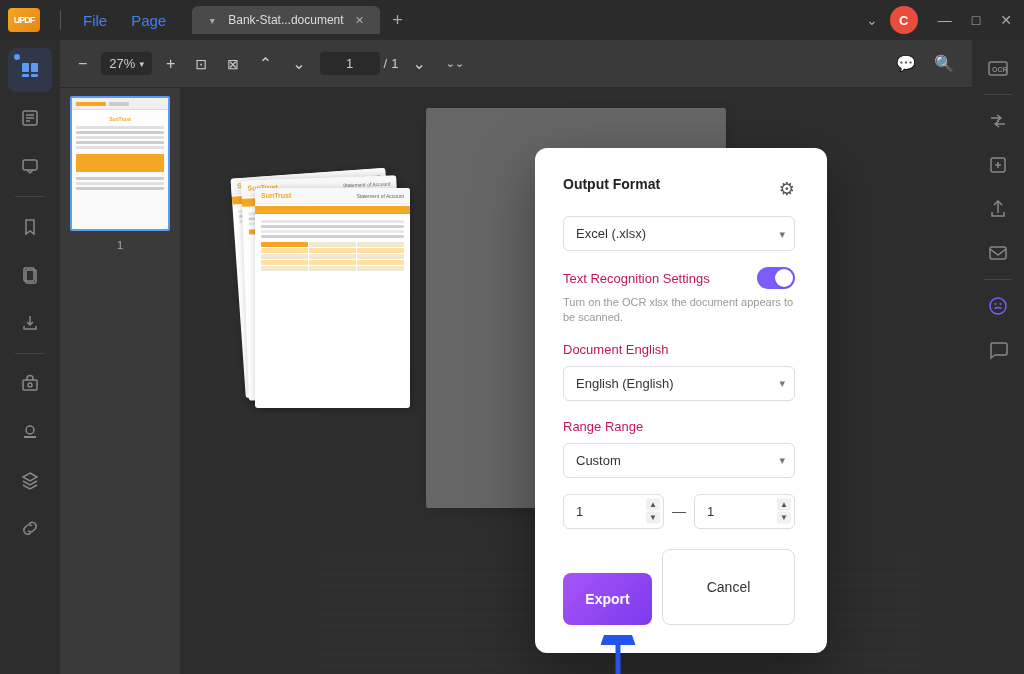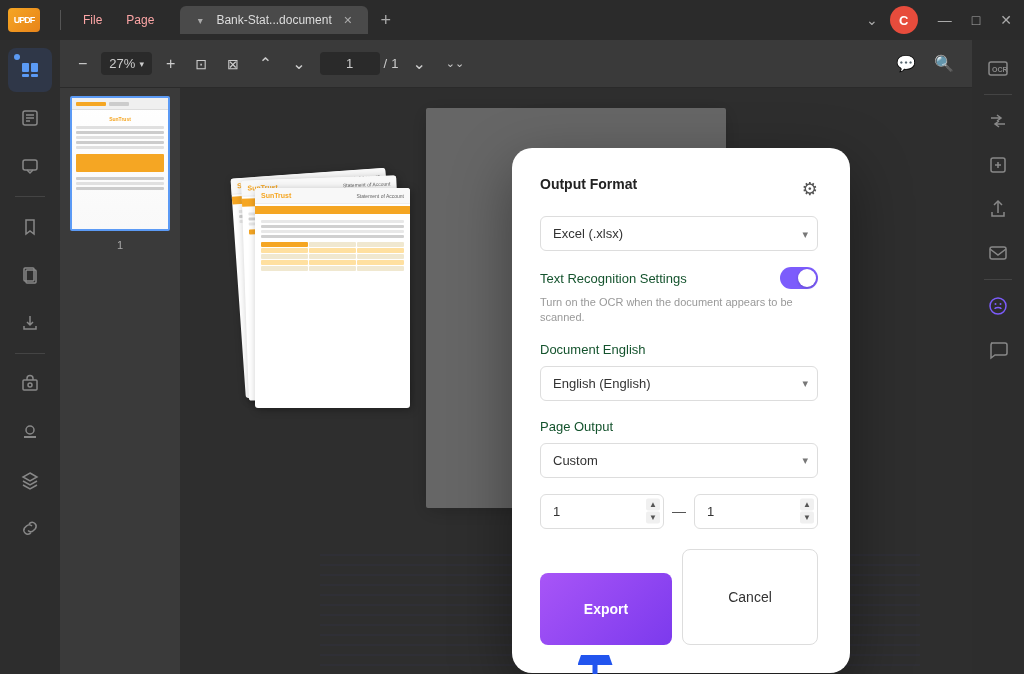--- a/index.html
+++ b/index.html
@@ -47,22 +47,22 @@
       height: 20px;
       background: #555;
       margin: 0 4px;
     }
     .titlebar-menu {
       display: flex;
       align-items: center;
       gap: 4px;
     }
     .titlebar-menu-item {
-      color: #fca5a5;
-      font-size: 12px;
+      color: #3b82f6;
+      font-size: 15px;
       padding: 4px 10px;
       border-radius: 4px;
       cursor: pointer;
       text-align: center;
     }
     .tab-bar {
       display: flex;
       align-items: center;
       flex: 1;
       margin: 0 8px;
@@ -364,23 +364,23 @@
       position: absolute;
       top: 60px;
       left: 210px;
       right: 0;
       z-index: 30;
       display: flex;
       justify-content: center;
     }
     .modal-box {
       background: white;
-      border-radius: 20px;
+      border-radius: 12px;
       padding: 28px 32px 28px 28px;
-      width: 338px;
+      width: 292px;
       box-shadow: 0 20px 60px rgba(0,0,0,0.4);
       position: relative;
     }
 
     
     .modal-preview {
       position: absolute;
       left: -190px;
       top: 20px;
       width: 240px;
@@ -490,21 +490,21 @@
       margin-bottom: 10px;
     }
     .modal-row {
       display: flex;
       align-items: center;
       justify-content: space-between;
       margin-bottom: 14px;
     }
     .modal-label {
       font-size: 13px;
-      color: #14532d;
+      color: #be185d;
       font-weight: 500;
     }
     .modal-gear {
       font-size: 18px;
       color: #555;
       cursor: pointer;
     }
     .modal-select-wrap {
       position: relative;
       margin-bottom: 16px;
@@ -613,21 +613,21 @@
       display: flex;
       gap: 10px;
       margin-top: 20px;
     }
     .btn-export {
       flex: 1;
       background: linear-gradient(135deg, #a855f7, #7c3aed);
       color: white;
       border: none;
       border-radius: 8px;
-      padding: 28px;
+      padding: 8px;
       font-size: 14px;
       font-weight: 600;
       cursor: pointer;
       margin-top: 24px;
     }
     .btn-cancel {
       flex: 1;
       background: white;
       color: #333;
       border: 1.5px solid #ddd;
@@ -940,35 +940,35 @@
 
             <div class="modal-row">
               <span class="modal-label">Text Recognition Settings</span>
               <div class="toggle-wrap">
                 <div class="toggle">
                   <div class="toggle-knob"></div>
                 </div>
               </div>
             </div>
 
-            <p class="ocr-hint">Turn on the OCR when the document appears to be scanned.</p>
+            <p class="ocr-hint">Turn on the OCR xlsx the document appears to be scanned.</p>
 
             <div style="margin-bottom:8px;">
               <span class="modal-label">Document English</span>
             </div>
             <div class="modal-select-wrap">
               <select class="modal-select">
                 <option>English (English)</option>
               </select>
               <span class="select-arrow">▾</span>
             </div>
 
             <div class="page-range-section">
               <div style="margin-bottom:8px;">
-                <span class="modal-label">Page Output</span>
+                <span class="modal-label">Range Range</span>
               </div>
               <div class="modal-select-wrap">
                 <select class="modal-select">
                   <option>Custom</option>
                 </select>
                 <span class="select-arrow">▾</span>
               </div>
               <div class="page-range-inputs">
                 <div class="number-input-wrap">
                   <input class="number-input" type="text" value="1" style="">

